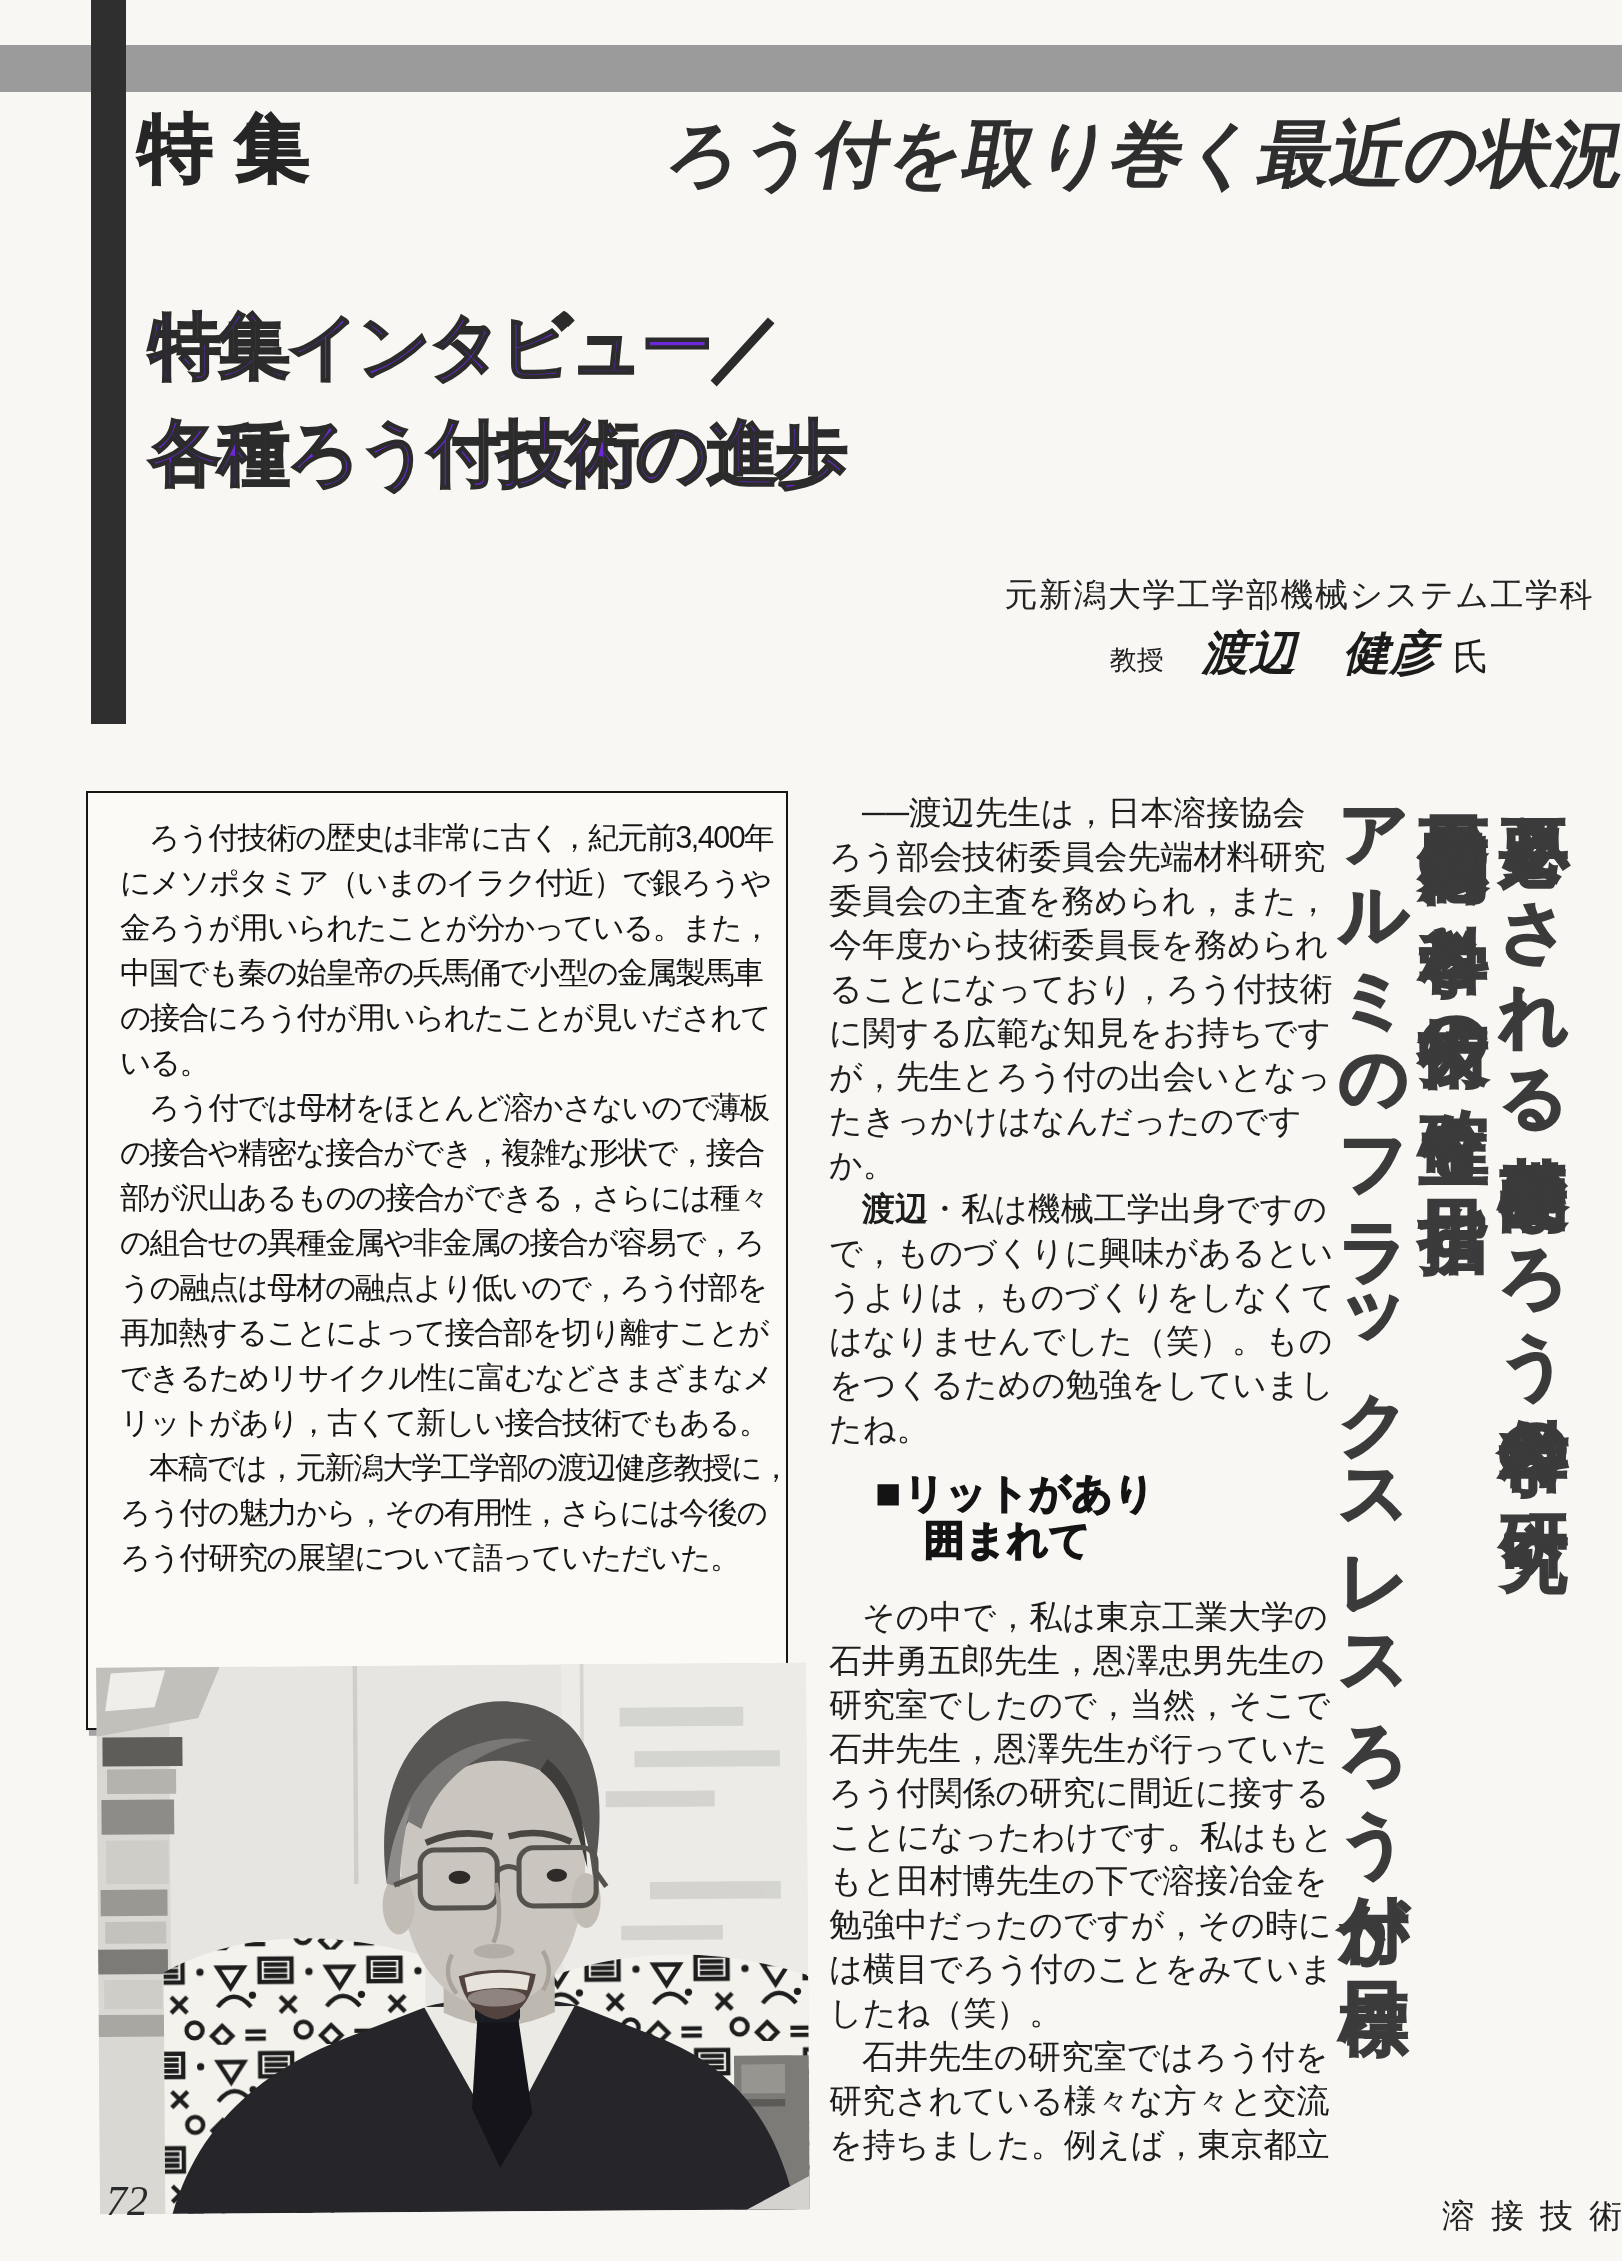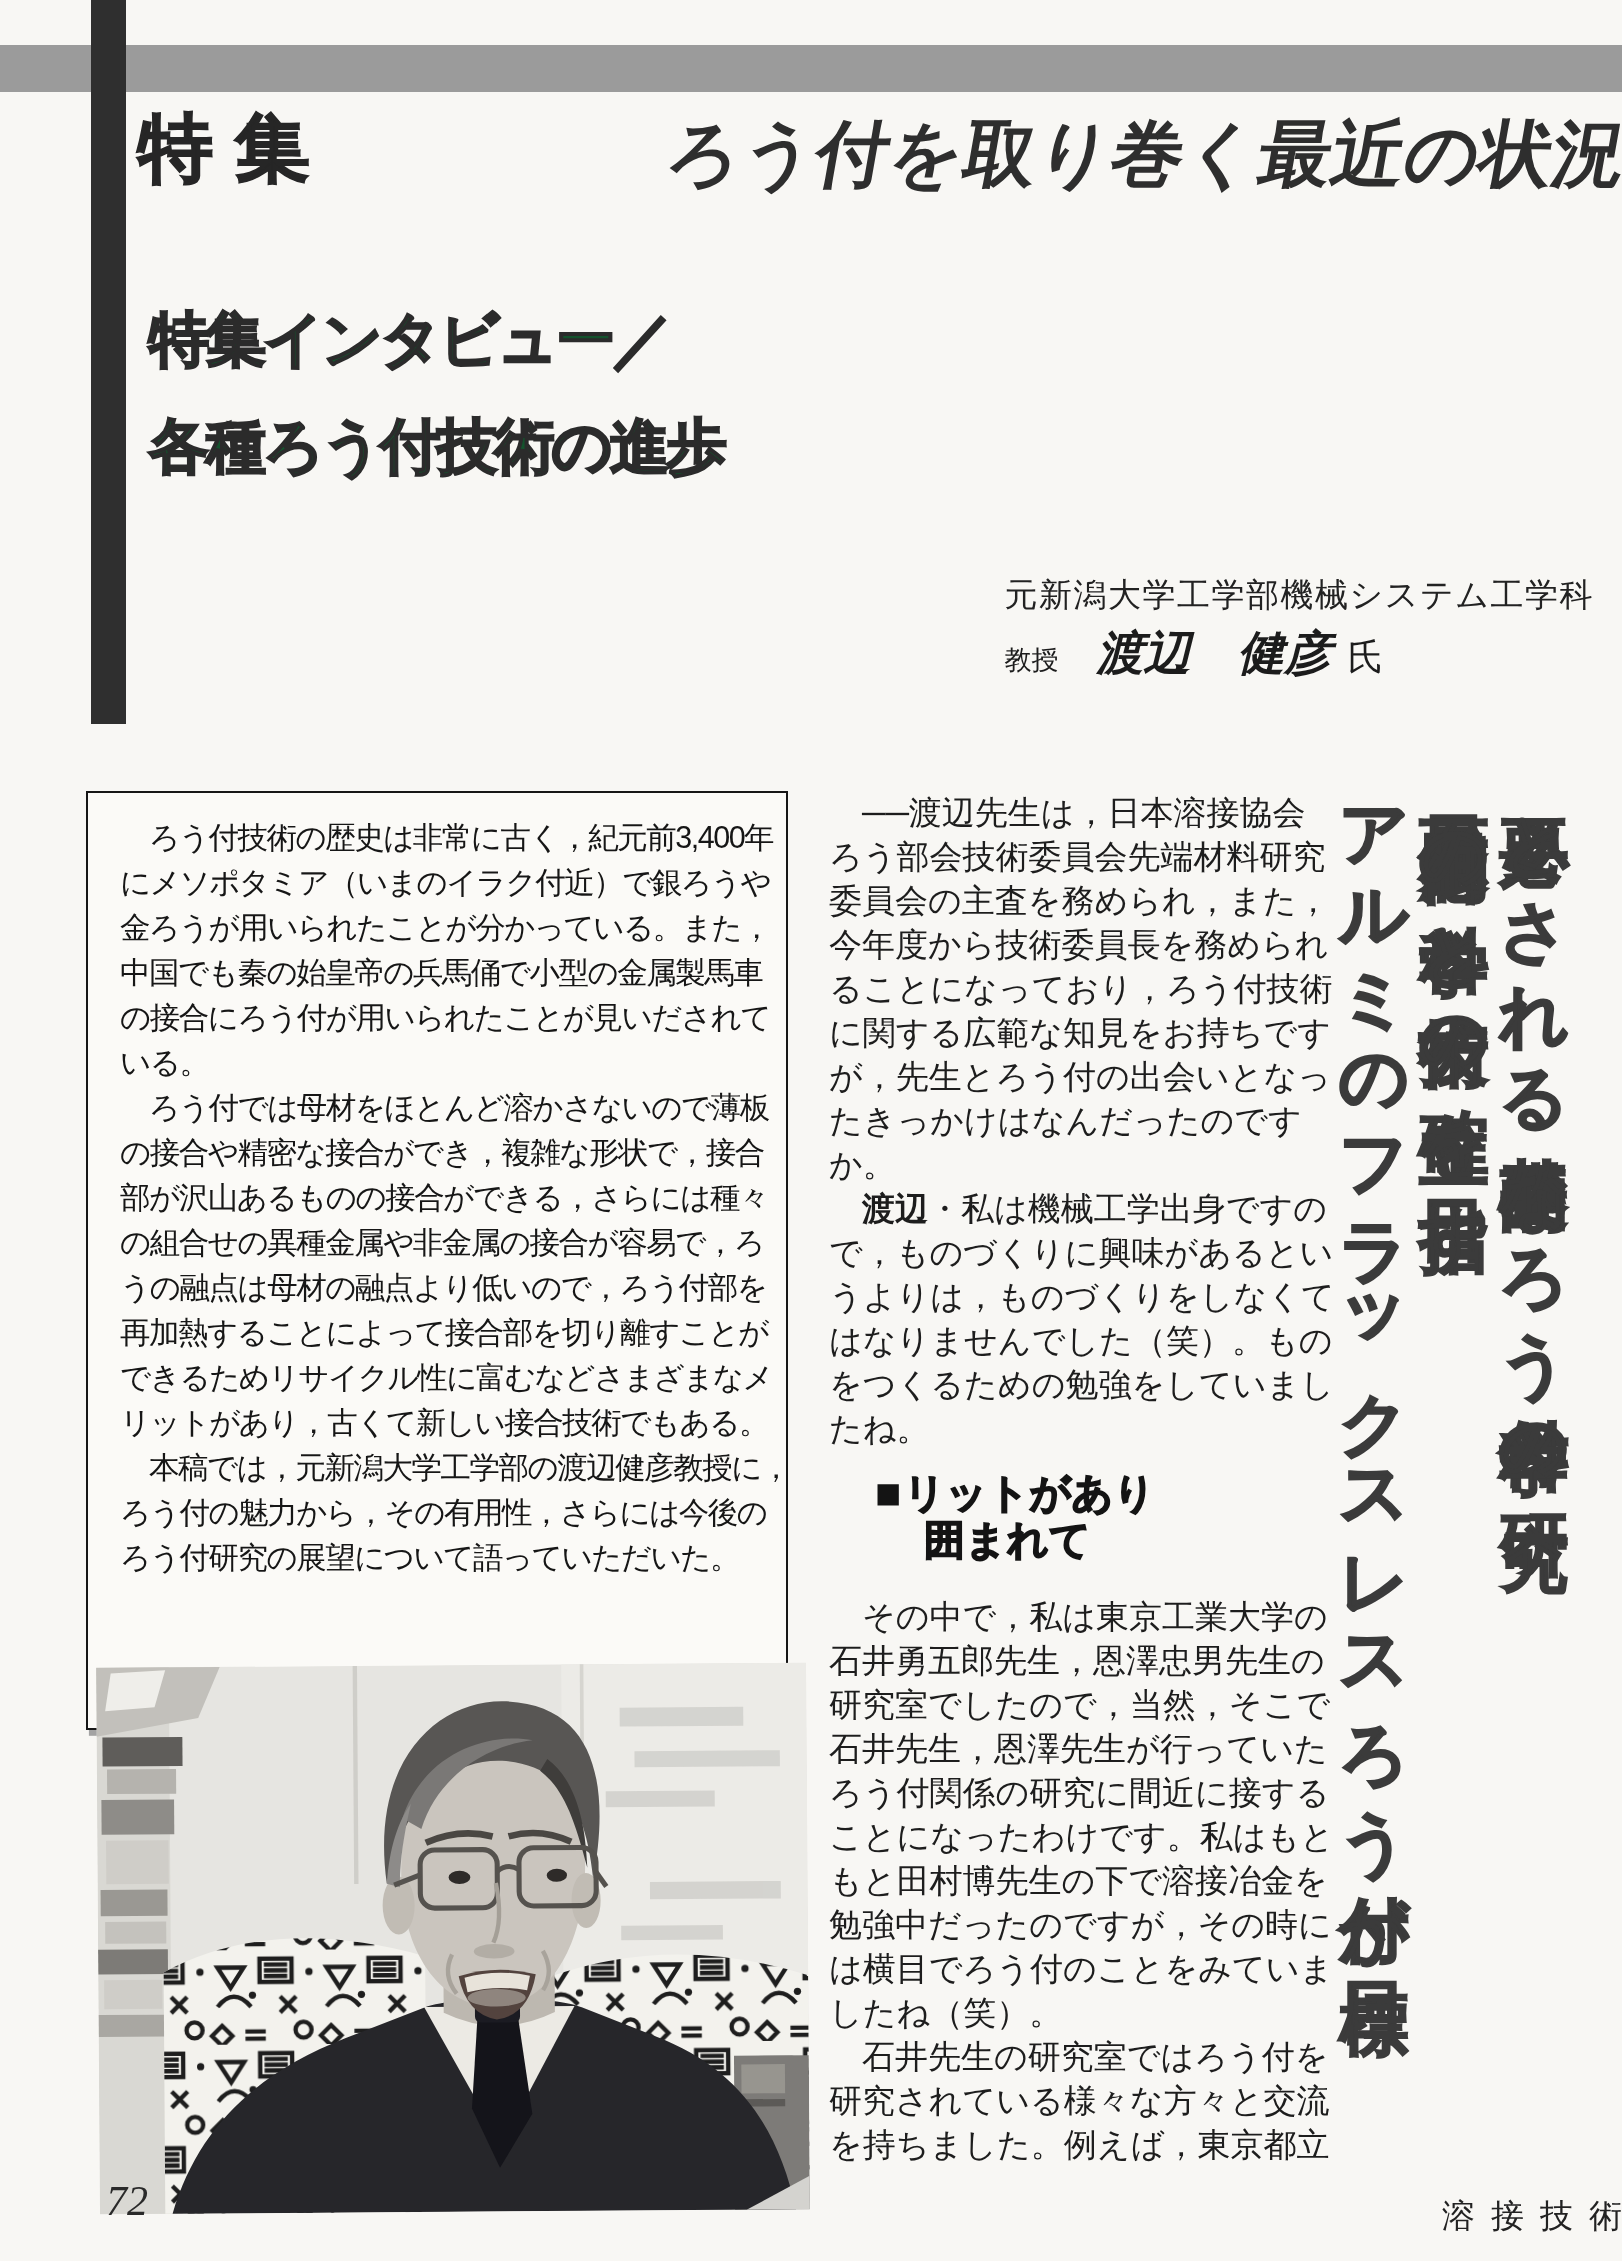--- a/index.html
+++ b/index.html
@@ -25,26 +25,26 @@
     -webkit-text-stroke:1.5px #262626;line-height:1;
   }
   .feature-topic{
     position:absolute;right:33px;top:113px;
     font-family:"Liberation Serif","DejaVu Serif",serif;
     font-size:73px;font-weight:700;color:#2e2e2e;line-height:1.15;
     transform:skewX(-10deg);transform-origin:center;
     white-space:nowrap;
   }
 
-  .headline{position:absolute;left:149px;color:#14532d;line-height:1;white-space:nowrap;
-    font-weight:700;-webkit-text-stroke:2.2px #2b2b2b;font-size:60px;letter-spacing:-2.9px;}
+  .headline{position:absolute;left:149px;color:#6d28d9;line-height:1;white-space:nowrap;
+    font-weight:700;-webkit-text-stroke:2.2px #2b2b2b;font-size:72px;letter-spacing:-2.9px;}
   .headline.l1{top:310px;}
   .headline.l2{top:417px;}
 
-  .byline{position:absolute;right:65px;top:579px;text-align:left;white-space:nowrap;}
+  .byline{position:absolute;right:65px;top:579px;text-align:center;white-space:nowrap;}
   .byline .affil{font-family:"Liberation Serif","DejaVu Serif",serif;font-size:33px;color:#222;letter-spacing:1.5px;line-height:1;}
   .byline .who{margin-top:17.5px;font-family:"Liberation Serif","DejaVu Serif",serif;color:#1c1c1c;line-height:1;}
   .byline .who .title{font-size:27px;margin-right:38px;}
   .byline .who .name{font-size:47px;font-weight:700;font-style:italic;}
   .byline .who .hono{font-size:36px;margin-left:16px;}
 
   
   .intro-box{
     position:absolute;left:86px;top:791px;width:702px;height:939px;
     box-sizing:border-box;border:2.9px solid #161616;background:#fbfaf7;

